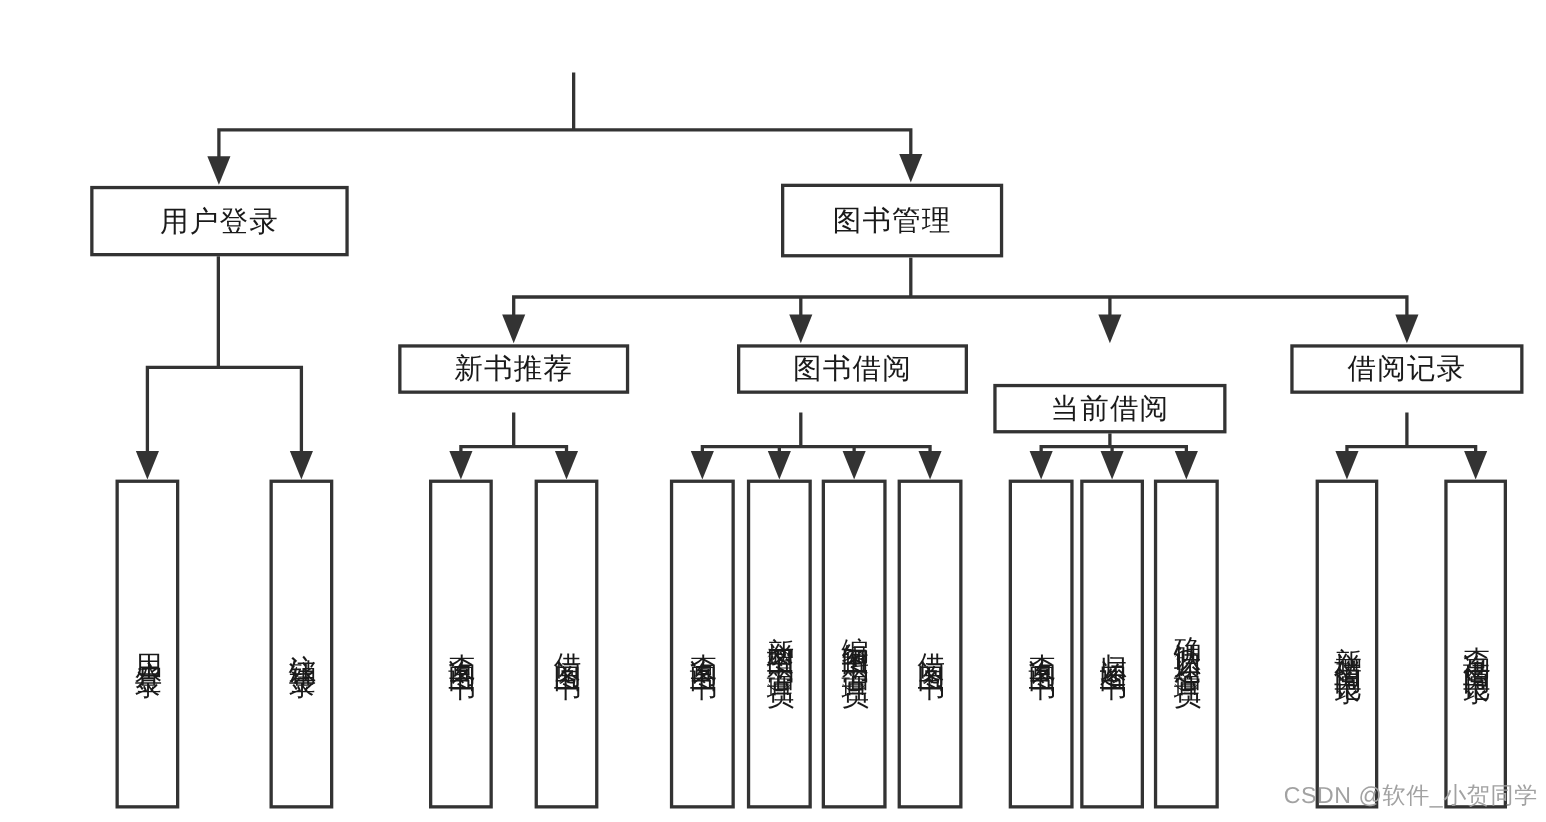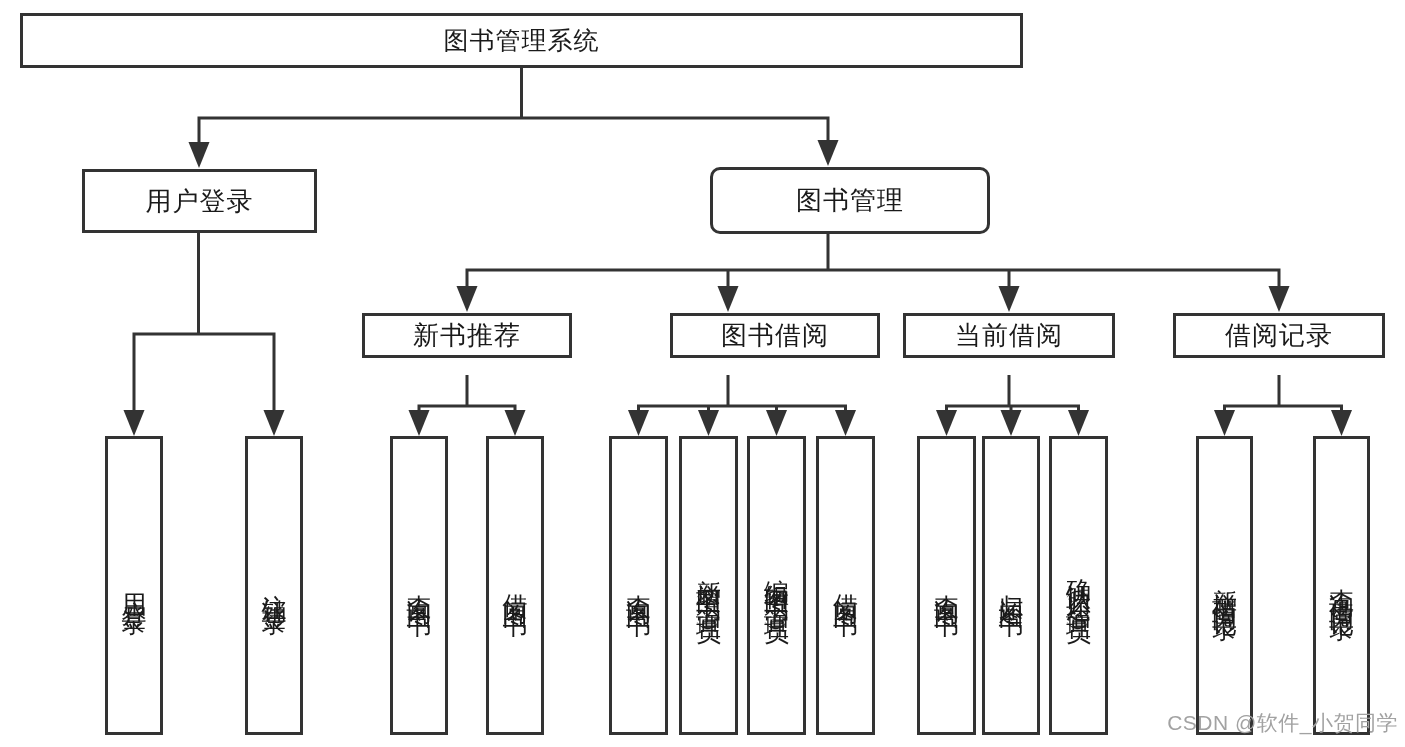--- a/index.html
+++ b/index.html
@@ -24,21 +24,21 @@
     background: #ffffff;
     color: #1a1a1a;
     display: flex;
     align-items: center;
     justify-content: center;
     z-index: 2;
   }
   .node.h { font-size: 26px; letter-spacing: 1px; white-space: nowrap; }
   .node.root { left: 20px; top: 13px; width: 1003px; height: 55px; font-size: 25px; }
   .node.lvl2-a { left: 82px;  top: 169px; width: 235px; height: 64px; }
-  .node.lvl2-b { left: 710px; top: 167px; width: 280px; height: 67px; border-radius: 10px; }
+  .node.lvl2-b { left: 710px; top: 167px; width: 202px; height: 67px; }
   .node.lvl3 { top: 313px; height: 45px; }
   .leaf { top: 436px; height: 299px; }
   .vlabel {
     writing-mode: vertical-rl;
     text-orientation: mixed;
     font-size: 25px;
     letter-spacing: 6px;
     line-height: 1;
     color: #1a1a1a;
   }
@@ -110,28 +110,27 @@
       <polygon points="766,410 787,410 776.5,436"></polygon>
       <polygon points="835,410 856,410 845.5,436"></polygon>
       <polygon points="936,410 957,410 946.5,436"></polygon>
       <polygon points="1000.5,410 1021.5,410 1011,436"></polygon>
       <polygon points="1068,410 1089,410 1078.5,436"></polygon>
       <polygon points="1214,410 1235,410 1224.5,436"></polygon>
       <polygon points="1331,410 1352,410 1341.5,436"></polygon>
     </g>
   </svg>
 
-  <div class="node h root">图书管理系统</div>
 
   <div class="node h lvl2-a">用户登录</div>
   <div class="node h lvl2-b">图书管理</div>
 
   <div class="node h lvl3" style="left:362px;width:210px;">新书推荐</div>
   <div class="node h lvl3" style="left:623px;width:210px;margin-left:47px;">图书借阅</div>
-  <div class="node h lvl3" style="left:903px;width:212px;">当前借阅</div>
+  <div class="node h lvl3" style="left:903px;width:212px;margin-top:36px;">当前借阅</div>
   <div class="node h lvl3" style="left:1173px;width:212px;font-family:Liberation Serif, serif;">借阅记录</div>
 
   <div class="node leaf" style="left:105px;width:58px;">
     <span class="vlabel">用户登录</span>
   </div>
   <div class="node leaf" style="left:245px;width:58px;">
     <span class="vlabel">注销登录</span>
   </div>
 
   <div class="node leaf" style="left:390px;width:58px;">

